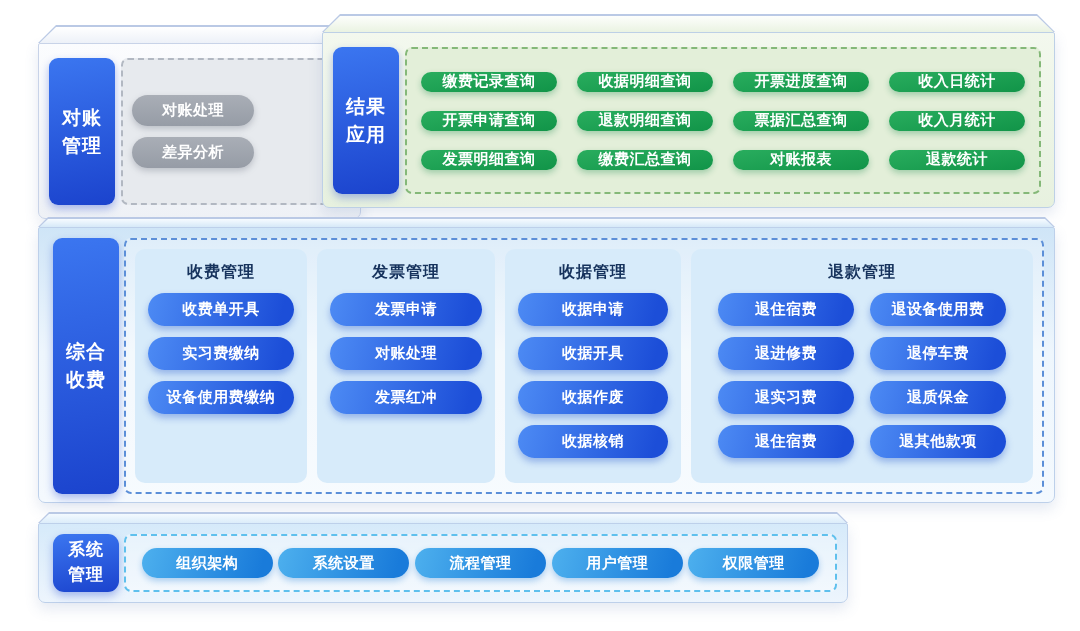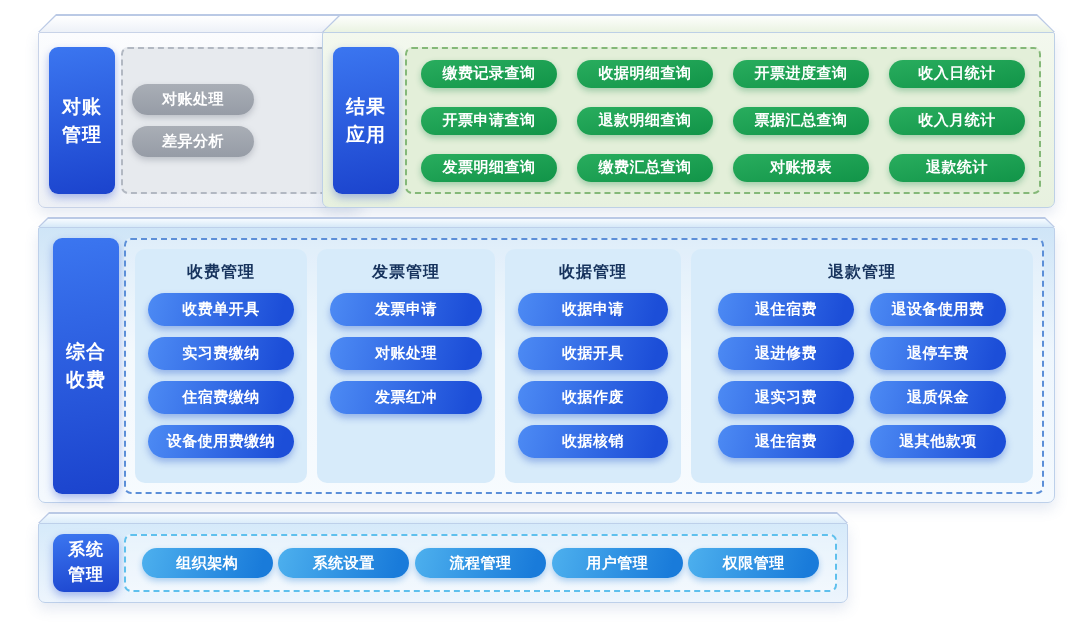--- a/index.html
+++ b/index.html
@@ -34,38 +34,38 @@
     color:#fff;font-weight:bold;font-size:19px;letter-spacing:1px;line-height:1.45;
     display:flex;align-items:center;justify-content:center;text-align:center;
     white-space:pre-line;box-shadow:0 4px 9px rgba(27,67,205,.35);}
 
   .content-area{flex:1;border-radius:7px;border:2px dashed var(--dash-gray);}
 
   .chip{border-radius:999px;color:#fff;font-weight:bold;font-size:15px;letter-spacing:.5px;
     display:flex;align-items:center;justify-content:center;}
 
   
-  .panel-recon{left:38px;top:14px;width:323px;height:194px;}
+  .panel-recon{left:38px;top:25px;width:323px;height:194px;}
   .panel-recon .lid{height:18px;--inset:18px;--lid-bg:linear-gradient(180deg,#ffffff 0%,#edf1f8 100%);}
   .panel-recon .face{background:linear-gradient(180deg,#fbfcfe,#eef1f6);border-color:#c8d3e8;
     padding:14px 12px 13px 10px;gap:6px;}
   .panel-recon .content-area{background:#e7eaee;border-color:var(--dash-gray);
     display:flex;flex-direction:column;justify-content:center;gap:11px;padding-left:9px;}
   .chip-gray{width:122px;height:31px;background:linear-gradient(180deg,var(--gray-a),var(--gray-b));
     box-shadow:0 3px 6px rgba(110,116,128,.35);}
 
   
   .panel-results{left:322px;top:14px;width:733px;height:194px;}
   .panel-results .lid{height:18px;--inset:18px;--lid-bg:linear-gradient(180deg,#fdfefc 0%,#eaf3e2 100%);}
   .panel-results .face{background:linear-gradient(180deg,#f3f8ee,#e7f1df);border-color:#bdd0e6;
     padding:14px 13px 13px 10px;gap:6px;}
   .panel-results .content-area{background:#e3efd9;border-color:var(--dash-green);
     display:grid;grid-template-columns:repeat(4,1fr);column-gap:20px;row-gap:19px;
     align-content:center;padding:10px 14px;}
-  .chip-green{height:28px;background:linear-gradient(170deg,var(--green-a),var(--green-b));
+  .chip-green{height:20px;background:linear-gradient(170deg,var(--green-a),var(--green-b));
     box-shadow:0 3px 6px rgba(17,130,65,.32);}
 
   
   .panel-charging{left:38px;top:217px;width:1017px;height:286px;}
   .panel-charging .lid{height:10px;--inset:10px;--lid-bg:linear-gradient(180deg,#f6fbff 0%,#d6e9f8 100%);}
   .panel-charging .face{background:linear-gradient(180deg,#cfe5f7 0%,#eef6fd 45%,#f4f9fe 100%);
     border-color:#bdd0ea;padding:10px 10px 8px 14px;gap:5px;}
   .panel-charging .content-area{background:rgba(255,255,255,.30);border-color:var(--dash-blue);
     display:flex;gap:10px;padding:9px;}
   .group-card{background:#d7ebfa;border-radius:10px;padding:10px 13px 0;
@@ -154,21 +154,20 @@
 
         <div class="group-card g1">
           <div class="group-title">收费管理</div>
           <div class="group-list">
 
               <div class="chip chip-blue">收费单开具</div>
 
 
               <div class="chip chip-blue">实习费缴纳</div>
 
-              <div class="chip chip-blue">住宿费缴纳</div>
 
               <div class="chip chip-blue">设备使用费缴纳</div>
             </div>
         </div>
 
         <div class="group-card g2">
           <div class="group-title">发票管理</div>
           <div class="group-list">
 
               <div class="chip chip-blue">发票申请</div>

